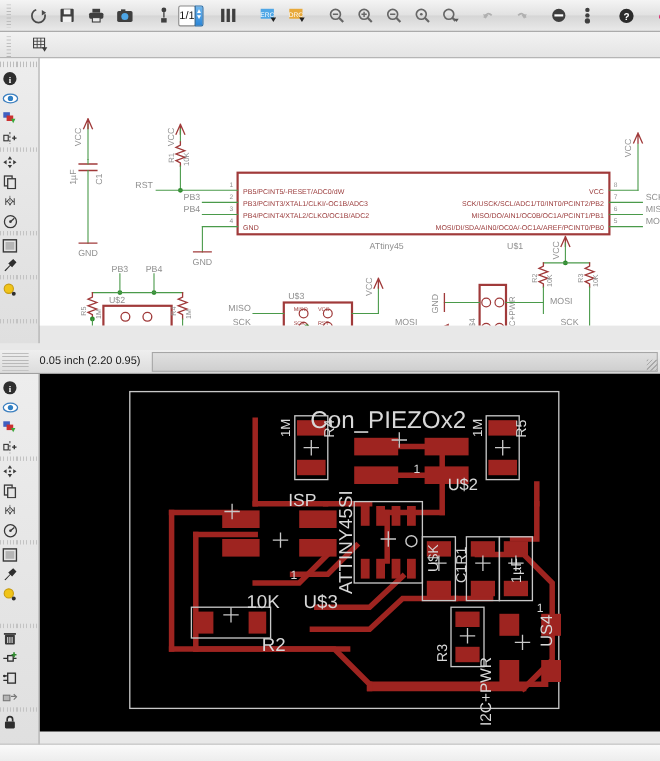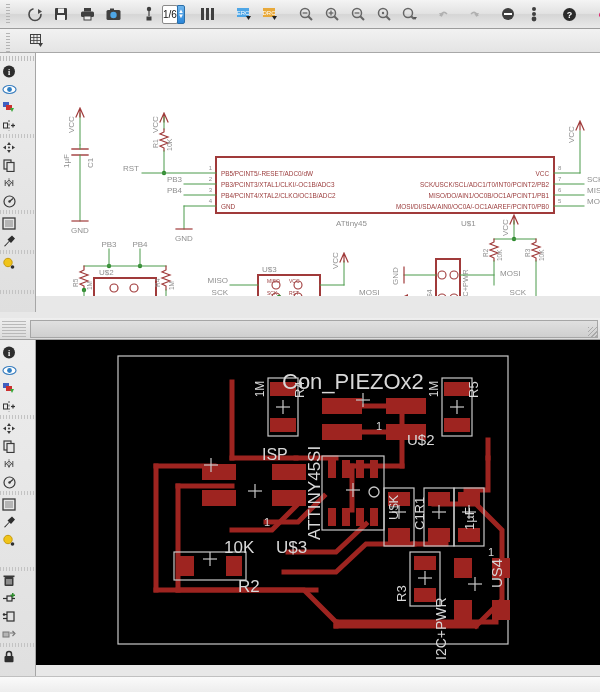--- a/index.html
+++ b/index.html
@@ -189,21 +189,21 @@
 
       <div class="tb-sep dot"></div>
 
       <div class="tb-item">
         <svg width="8" height="16" viewBox="0 0 8 16">
             <circle cx="4" cy="3" r="2.2" fill="#3f3f3f"></circle>
             <rect x="3.4" y="5" width="1.2" height="5" fill="#3f3f3f"></rect>
             <rect x="1.5" y="10.5" width="5" height="4" fill="#3f3f3f"></rect>
           </svg>
       </div>
-      <div class="page-field">1/6</div>
+      <div class="page-field">1/1</div>
       <div class="stepper">
         <span>▲</span>
         <span>▼</span>
       </div>
 
       <div class="tb-sep"></div>
 
       <div class="tb-item">
         <svg width="16" height="14" viewBox="0 0 16 14">
             <rect x="1" y="1" width="3" height="12" fill="#3f3f3f"></rect>
@@ -629,20 +629,21 @@
         </div>
       </div>
     </div>
 
   </div>
 
   <div class="win" id="win-brd">
 
     <div class="cmdbar board">
       <div class="grip2"></div>
+      <div class="coord-label">0.05 inch (2.20 0.95)</div>
       <div class="cmd-input">
         <span style="font-size:10px;color:#222;padding-left:4px"></span>
       </div>
       <div class="resizer" style="right:2px;bottom:2px;width:10px;height:10px"></div>
     </div>
 
     <div class="body-row">
       <div class="palette" style="height:353px">
         <div class="pbtn">
           <svg width="14" height="13" viewBox="0 0 14 13">

